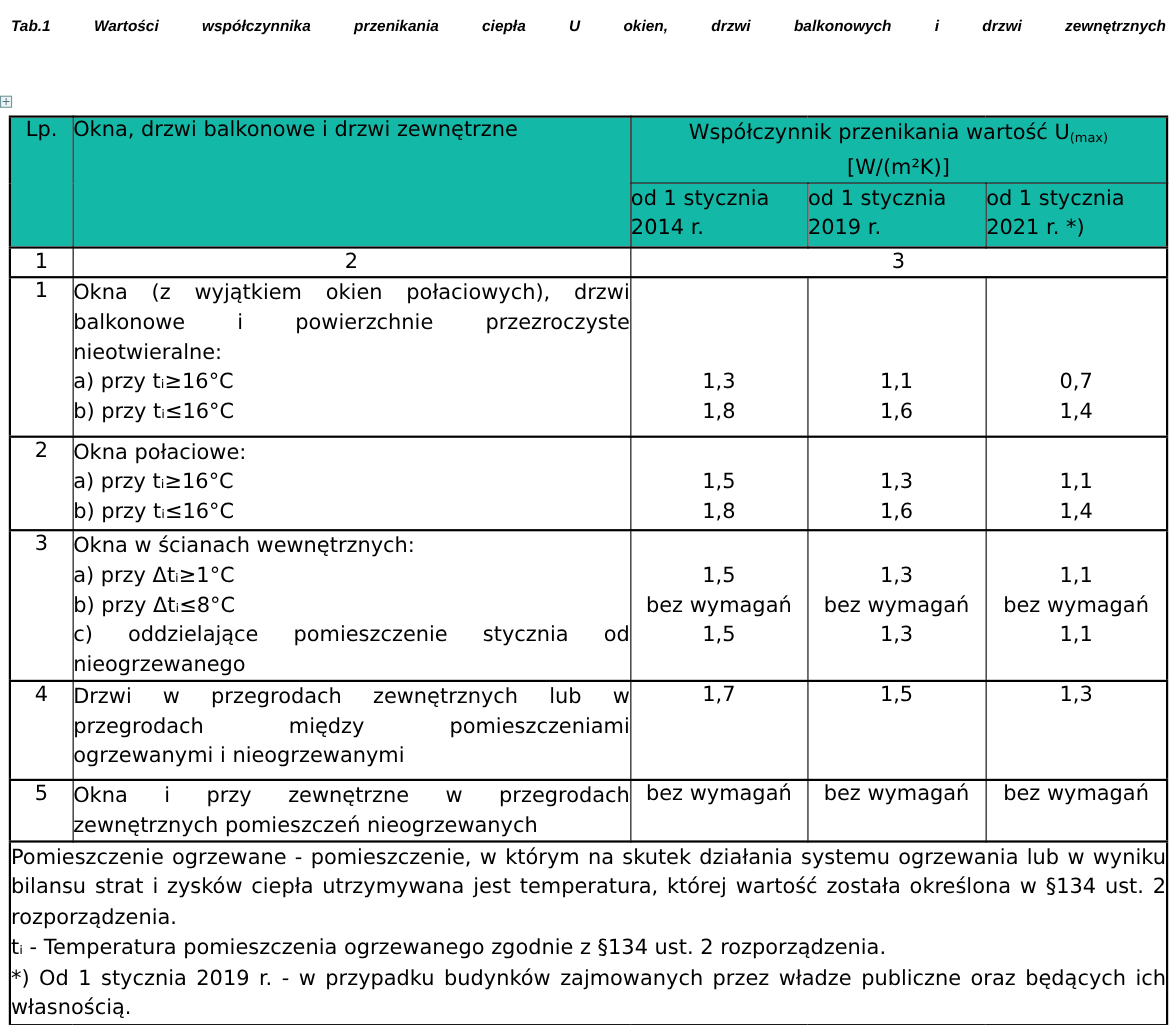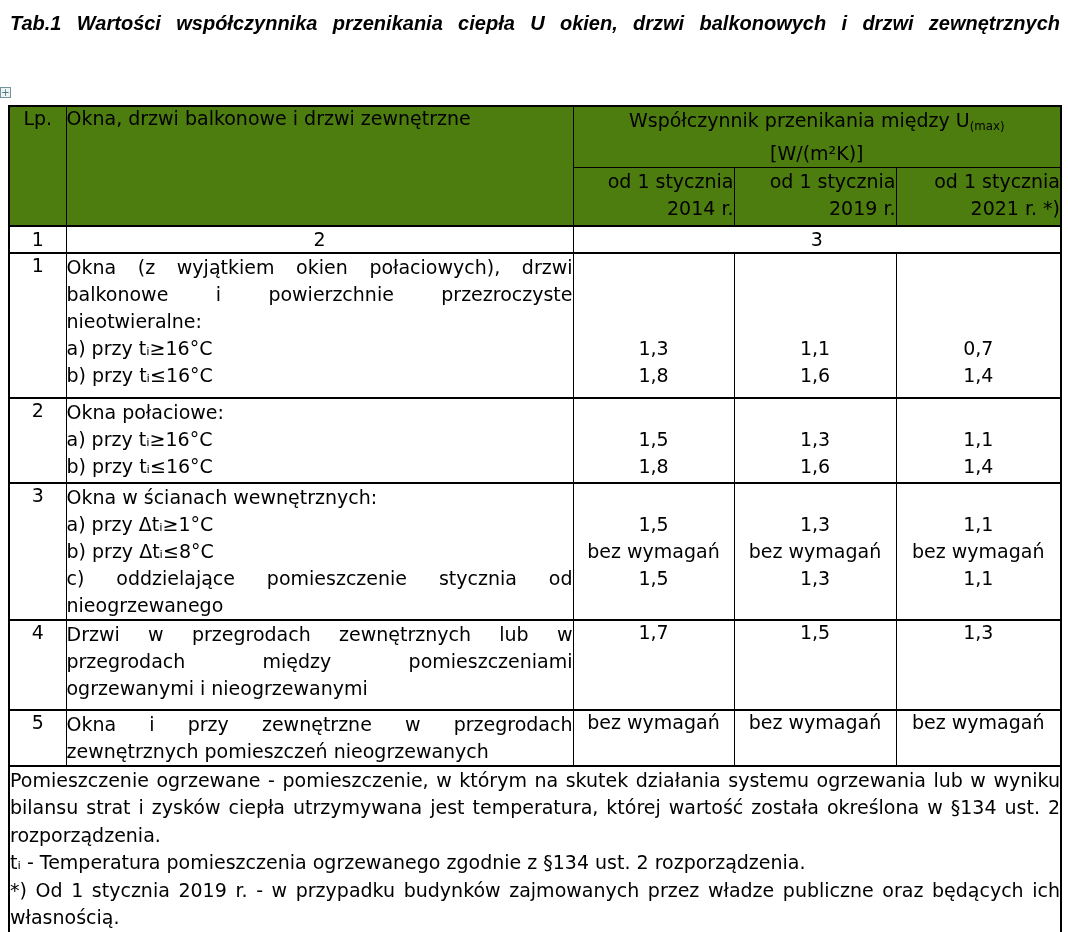--- a/index.html
+++ b/index.html
@@ -6,21 +6,21 @@
   html,body { margin:0; padding:0; }
   body {
     width:1068px; min-height:932px; background:#ffffff; color:#000;
     font-family:"DejaVu Sans", sans-serif; position:relative; overflow:hidden;
   }
 
   
   .title {
     position:absolute; left:10px; top:6px; width:1050px;
     font-family:"Liberation Sans", sans-serif;
-    font-style:italic; font-weight:bold; font-size:20px; line-height:35px;
+    font-style:italic; font-weight:bold; font-size:14px; line-height:35px;
   }
   .title .tl1 { text-align:justify; text-align-last:justify; }
   .title .tl2 { text-align:left; }
   .subsc { font-size:0.62em; vertical-align:-0.28em; }
 
   
   .anchor {
     position:absolute; left:0px; top:87px; width:11px; height:11px;
     border:1px solid #72969e; background:#edf2f3; color:#4d7680;
     font-size:10px; line-height:9px; text-align:center; cursor:move;
@@ -30,28 +30,28 @@
   table.main {
     position:absolute; left:8px; top:105px; width:1052px;
     border-collapse:collapse; table-layout:fixed;
     font-size:19px; color:#000;
   }
   table.main { border:2px solid #000; border-bottom-width:3px; }
   table.main td { border:1px solid #000; padding:0; vertical-align:top; overflow:hidden; }
   table.main tr { border-top:2px solid #000; }
   table.main tr.subhead { border-top-width:1px; }
 
-  .hdr { background:#4d7c0f; }
+  .hdr { background:#14b8a6; }
   td.hmid { vertical-align:middle; }
 
   .lp-cell { text-align:center; }
   .deschead-cell { padding-left:13px; }
 
   .uhead { text-align:center; line-height:27px; padding-top:2px; }
-  .subcol { text-align:right; line-height:27px; padding-top:2px; padding-bottom:2px; vertical-align:middle; }
+  .subcol { text-align:left; line-height:27px; padding-top:2px; padding-bottom:2px; vertical-align:middle; }
 
   tr.numrow { height:27px; }
   tr.numrow td { vertical-align:middle; text-align:center; line-height:25px; background:#fff; }
 
   
   .num { text-align:center; padding-top:2px; }
   .desc { padding:2px 9px 0 13px; }
   .ln { height:27px; line-height:27px; overflow:hidden; }
   .jl { text-align:justify; text-align-last:justify; }
   .val { text-align:center; padding-top:2px; }
@@ -84,21 +84,21 @@
       <col style="width:161px">
       <col style="width:162px">
       <col style="width:165px">
   </colgroup>
 
   <tbody>
       <tr style="height:55px;">
     <td class="hdr hmid lp-cell" rowspan="2">Lp.</td>
     <td class="hdr hmid deschead-cell" rowspan="2">Okna, drzwi balkonowe i drzwi zewnętrzne</td>
     <td class="hdr hmid uhead" colspan="3">
-      <div><span>Współczynnik przenikania między U</span><span class="subsc">(max)</span></div>
+      <div><span>Współczynnik przenikania wartość U</span><span class="subsc">(max)</span></div>
       <div>[W/(m²K)]</div>
     </td>
   </tr>
   <tr class="subhead" style="height:58px;">
     <td class="hdr subcol">
       <div>od 1 stycznia</div>
       <div>2014 r.</div>
     </td>
     <td class="hdr subcol">
       <div>od 1 stycznia</div>

